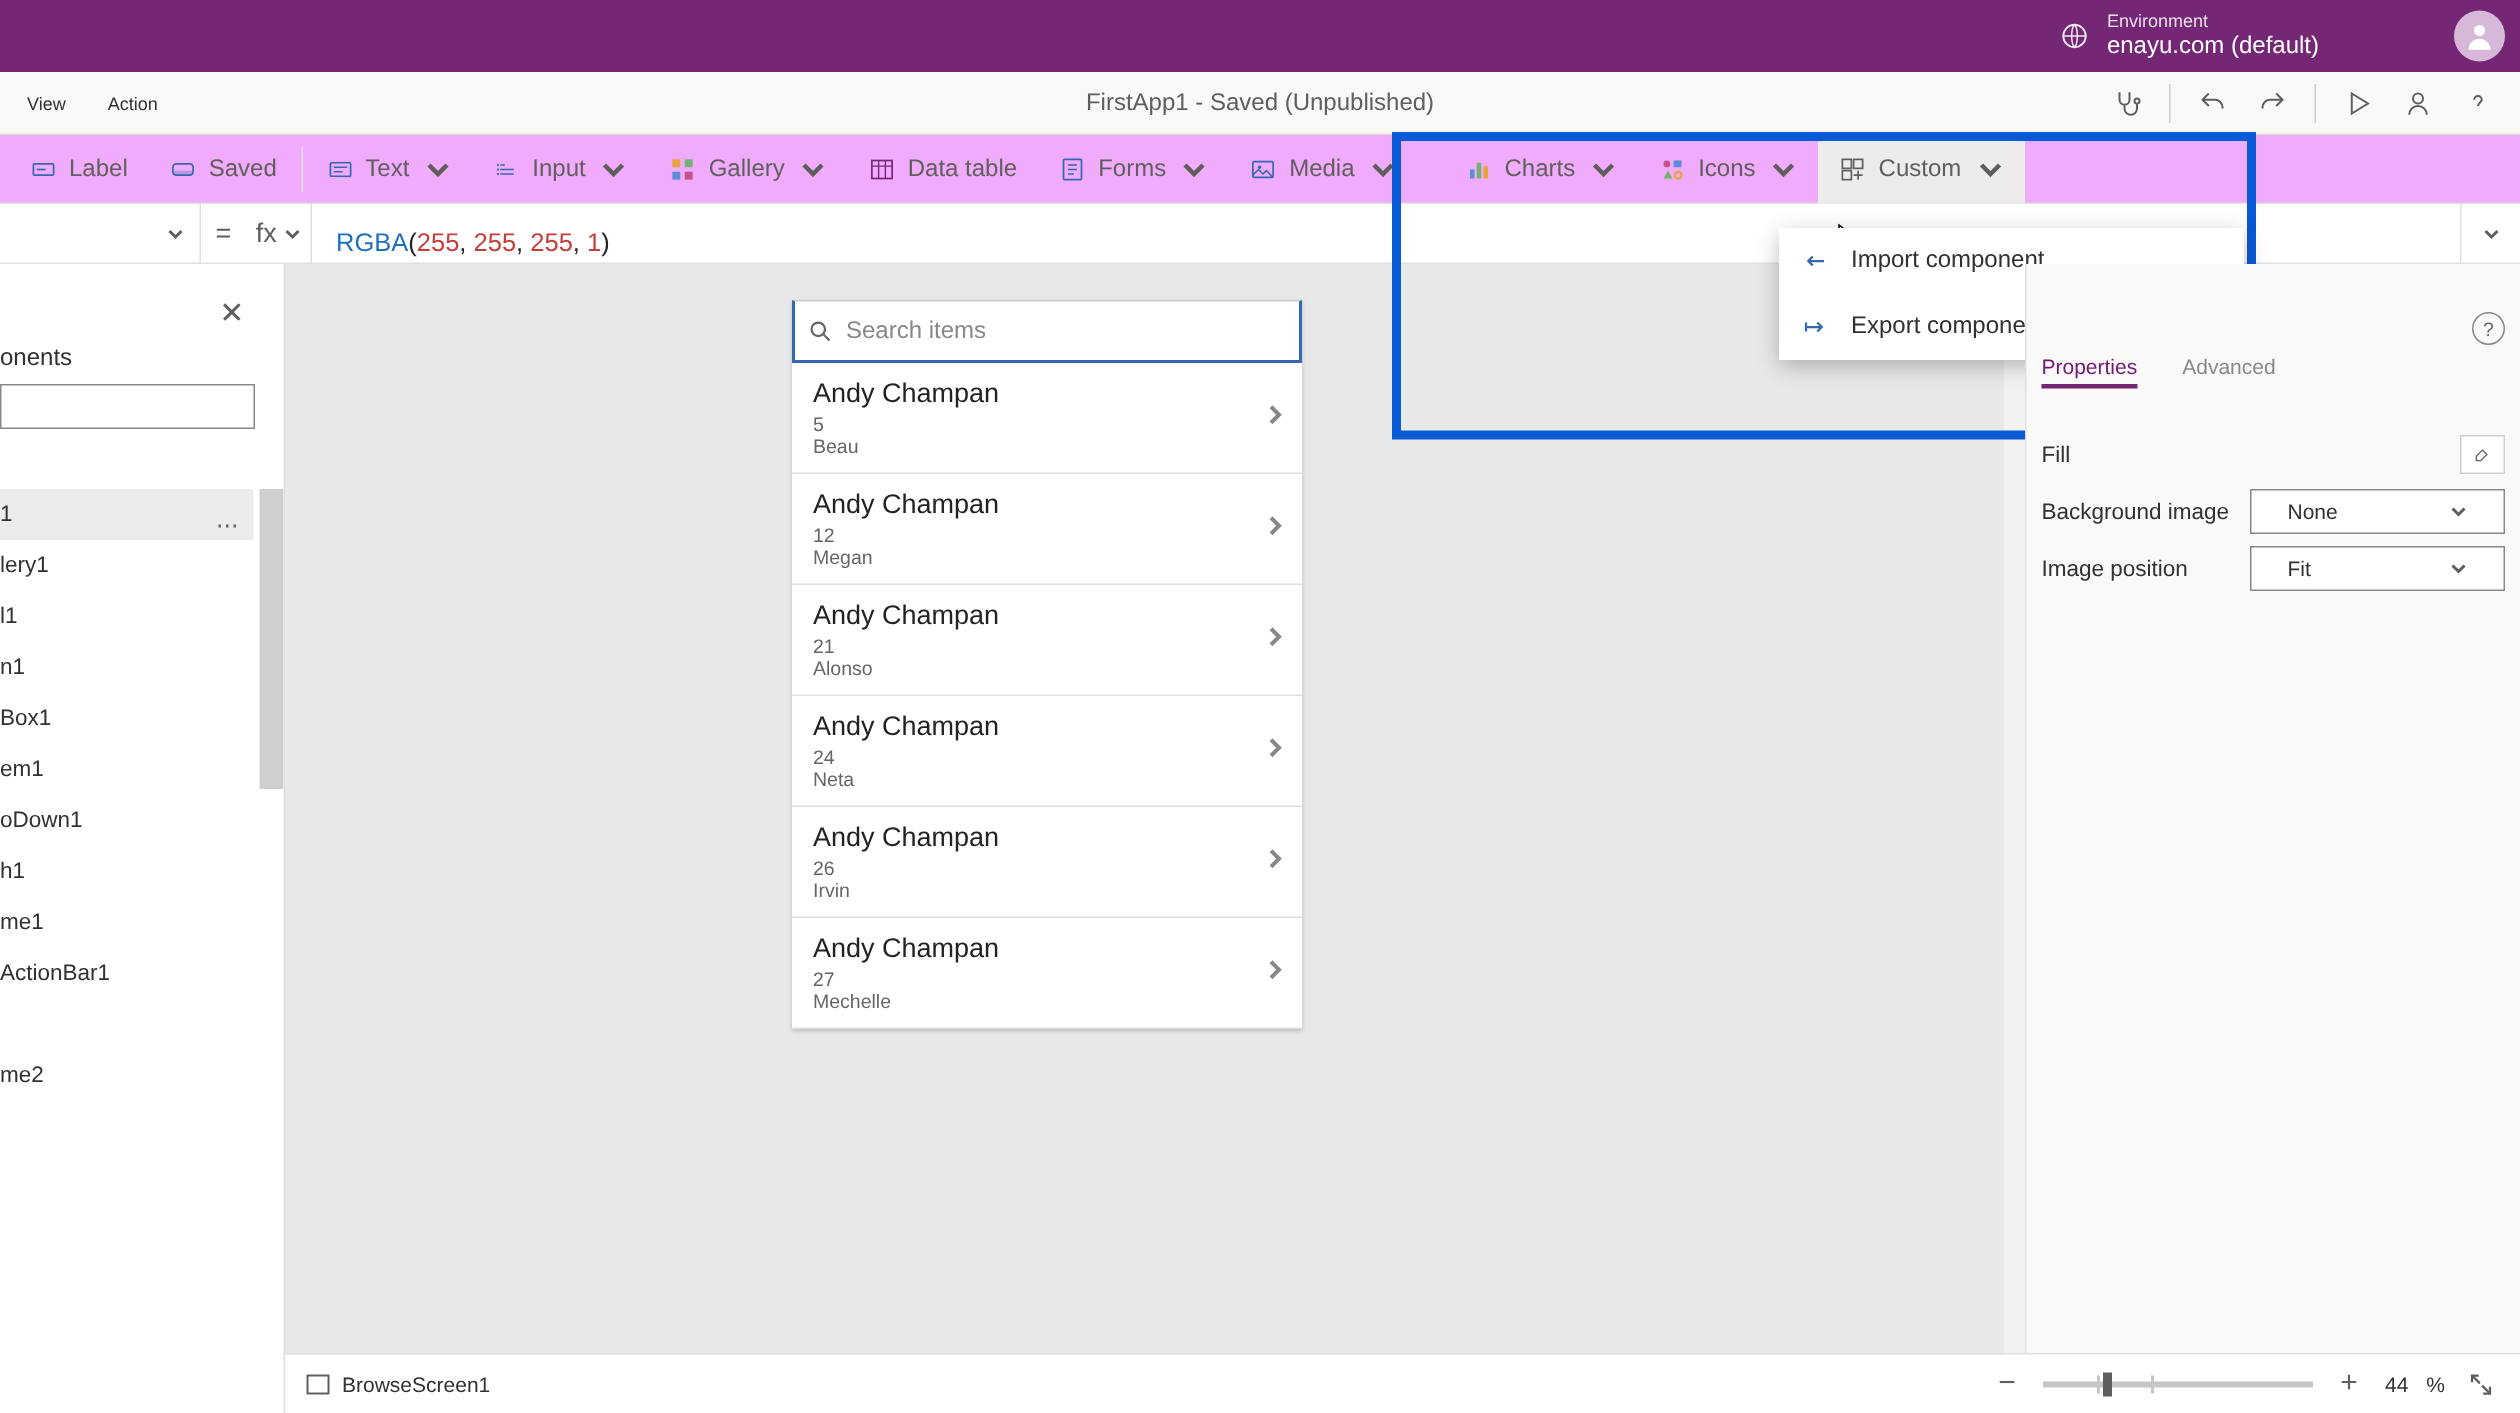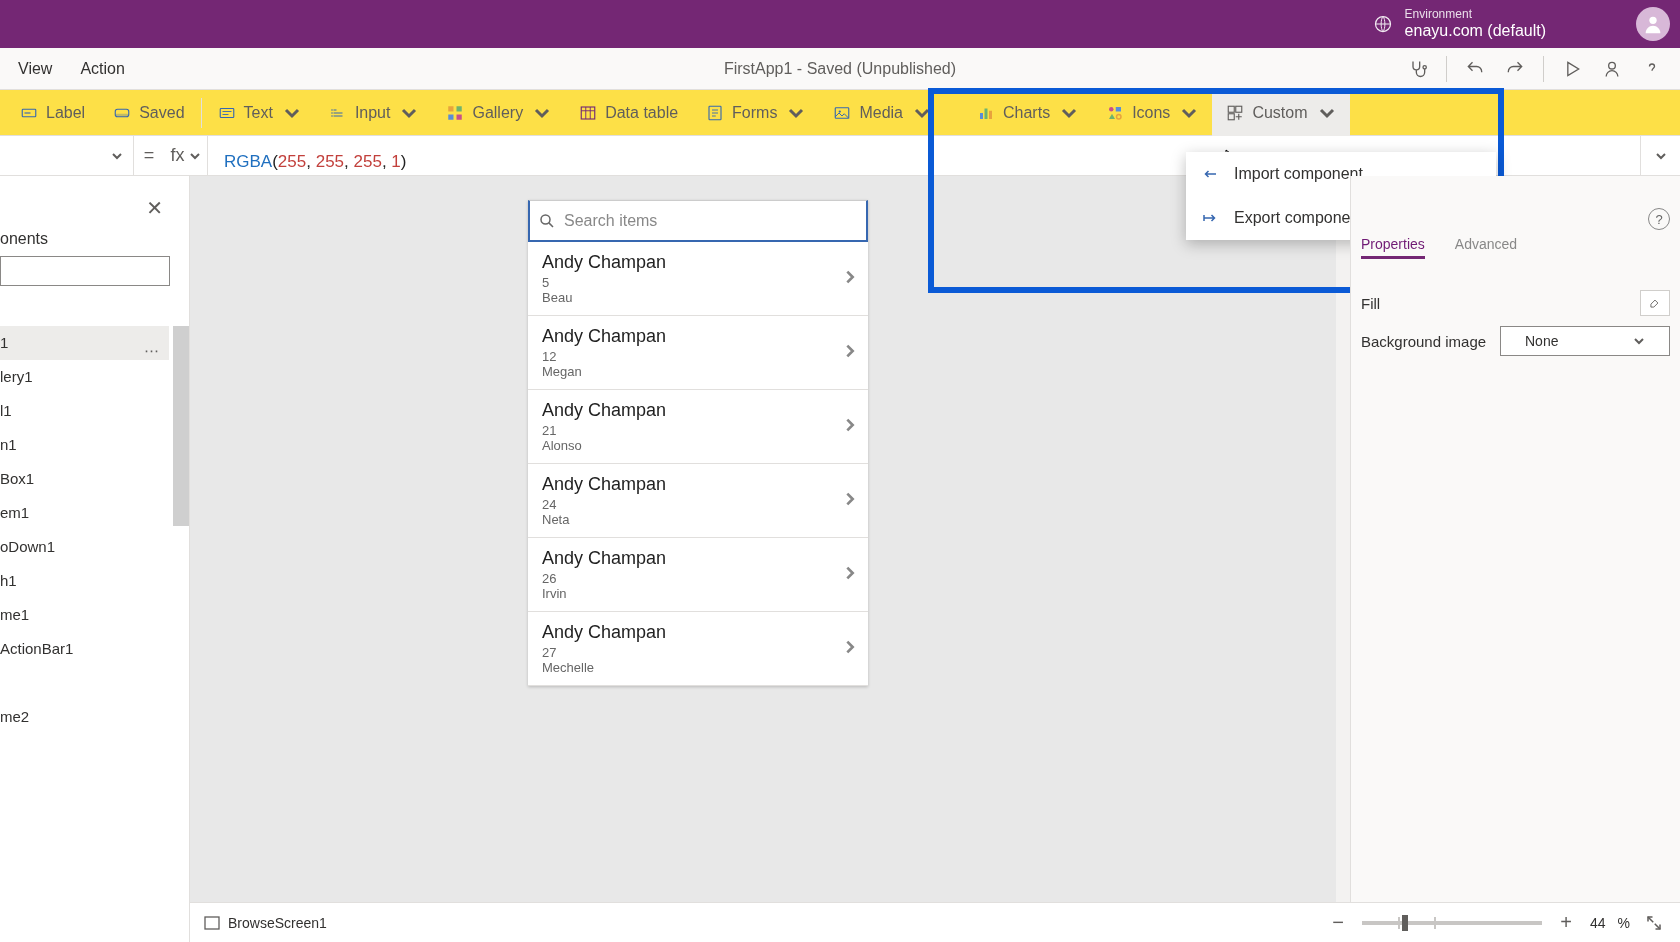--- a/index.html
+++ b/index.html
@@ -9,29 +9,29 @@
   .titlebar { position:absolute; left:0; top:0; width:1680px; height:48px; background:#742774; color:#fff; display:flex; align-items:center; justify-content:flex-end; padding-right:10px; }
   .titlebar .env-icon { width:20px; height:20px; margin-right:12px; opacity:.9; }
   .titlebar .env-block { display:flex; flex-direction:column; line-height:1.15; margin-right:90px; }
   .titlebar .env-label { font-size:12px; opacity:.85; }
   .titlebar .env-value { font-size:16px; }
   .titlebar .avatar { width:34px; height:34px; border-radius:50%; background:#d8b8d8; display:flex; align-items:center; justify-content:center; }
   .titlebar .avatar svg { width:22px; height:22px; fill:#fff; }
 
   
   .menubar { position:absolute; left:0; top:48px; width:1680px; height:42px; background:#faf9f8; border-bottom:1px solid #e1dfdd; display:flex; align-items:center; padding-left:18px; color:#323130; }
-  .menubar .menu { font-size:16px; margin-right:28px; cursor:pointer; }
+  .menubar .menu { font-size:12px; margin-right:28px; cursor:pointer; }
   .menubar .apptitle { position:absolute; left:50%; transform:translateX(-50%); font-size:16px; color:#605e5c; }
   .menubar .right-icons { position:absolute; right:10px; display:flex; align-items:center; gap:4px; }
   .menubar .right-icons .sep { width:1px; height:26px; background:#d0cecb; margin:0 6px; }
   .menubar .icon-btn { width:36px; height:36px; display:flex; align-items:center; justify-content:center; cursor:pointer; color:#605e5c; }
   .menubar .icon-btn svg { width:20px; height:20px; stroke:#605e5c; fill:none; stroke-width:1.6; }
 
   
-  .ribbon { position:absolute; left:0; top:90px; width:1680px; height:46px; background:#fde047; border-bottom:1px solid #e1dfdd; display:flex; align-items:center; padding-left:6px; color:#605e5c; }
+  .ribbon { position:absolute; left:0; top:90px; width:1680px; height:46px; background:#f0abfc; border-bottom:1px solid #e1dfdd; display:flex; align-items:center; padding-left:6px; color:#605e5c; }
   .ribbon .rb { display:flex; align-items:center; height:46px; padding:0 14px; font-size:16px; cursor:pointer; gap:8px; }
   .ribbon .rb svg { width:18px; height:18px; }
   .ribbon .rb .chev { margin-left:2px; }
   .ribbon .sep { width:1px; height:30px; background:#e1dfdd; margin:0 2px; }
   .ribbon .rb.active { background:#edecea; }
 
   
   .formulabar { position:absolute; left:0; top:136px; width:1680px; height:40px; background:#fff; border-bottom:1px solid #e1dfdd; display:flex; align-items:center; }
   .formulabar .prop-sel { width:134px; height:40px; border-right:1px solid #e1dfdd; display:flex; align-items:center; justify-content:flex-end; padding-right:10px; }
   .formulabar .eq { width:30px; text-align:center; font-size:18px; color:#605e5c; }
@@ -443,20 +443,29 @@
     </div>
     <div class="prow">
       <span class="label">Background image</span>
       <div class="dropdown-field">
         <span>None</span>
         <svg viewBox="0 0 12 12">
             <path d="M2 4l4 4 4-4"></path>
           </svg>
       </div>
     </div>
+    <div class="prow">
+      <span class="label">Image position</span>
+      <div class="dropdown-field">
+        <span>Fit</span>
+        <svg viewBox="0 0 12 12">
+            <path d="M2 4l4 4 4-4"></path>
+          </svg>
+      </div>
+    </div>
   </div>
 </div>
 
 <div class="statusbar">
   <div class="crumb">
     <svg width="16" height="16" viewBox="0 0 16 16">
         <rect x="1" y="2" width="14" height="12" fill="none" stroke="#605e5c" stroke-width="1.3"></rect>
       </svg>
     <span>BrowseScreen1</span>
   </div>

